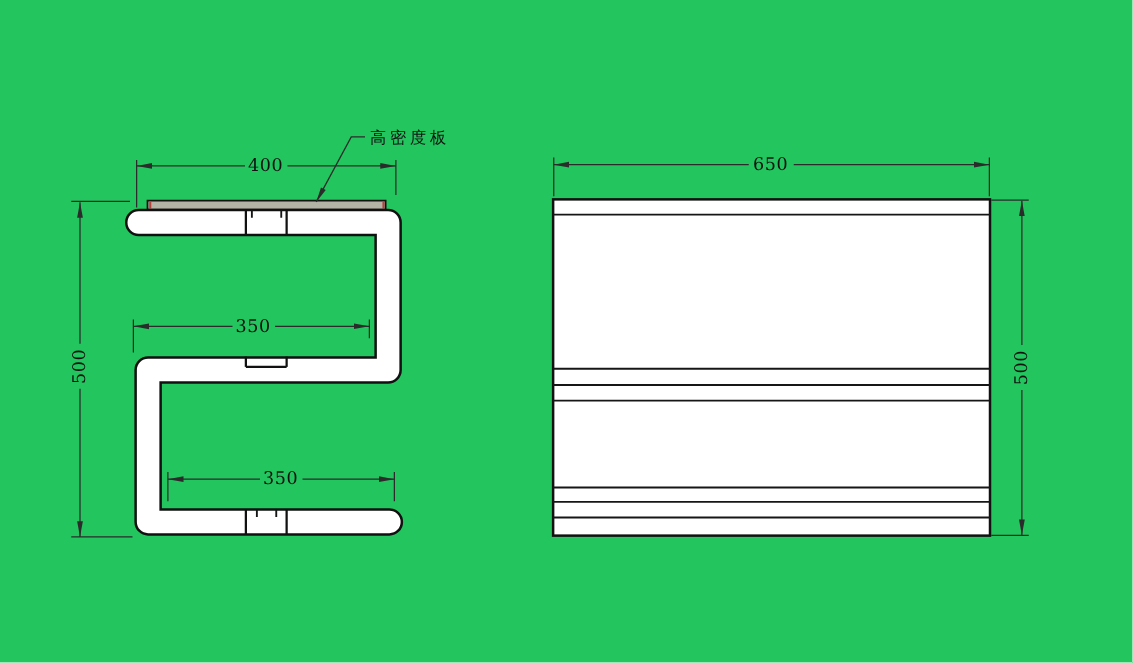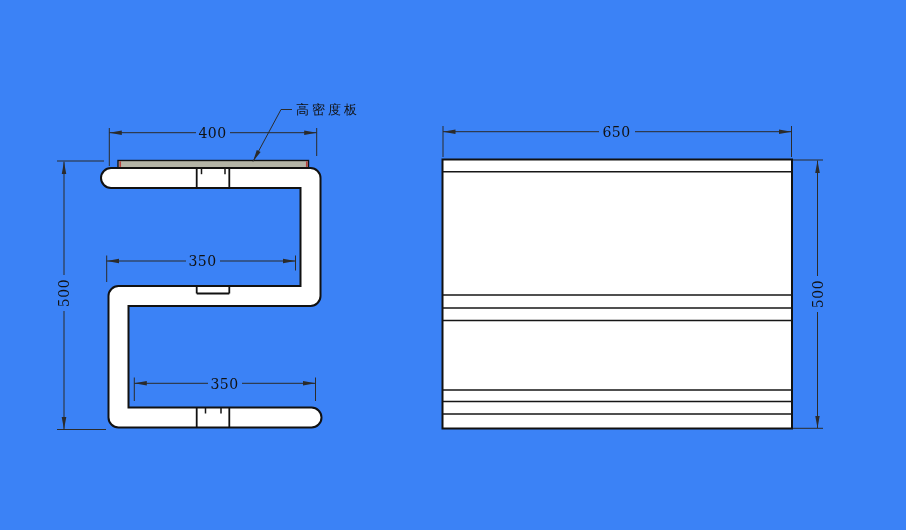--- a/index.html
+++ b/index.html
@@ -1,16 +1,16 @@
 <!DOCTYPE html>
 <html><head>
 <meta charset="utf-8">
 <style>
   html,body{margin:0;padding:0;background:#fff;}
-  .canvas{position:relative;width:906px;height:530px;background:#3b82f6;overflow:hidden;
+  .canvas{position:relative;width:906px;height:530px;background:#22c55e;overflow:hidden;
           font-family:"DejaVu Sans",sans-serif;}
   svg{display:block;}
   .tube-outer{stroke:#111111;stroke-width:22;fill:none;stroke-linecap:round;stroke-linejoin:round;}
   .tube-inner{stroke:#ffffff;stroke-width:18;fill:none;stroke-linecap:round;stroke-linejoin:round;}
   .edge{stroke:#111111;stroke-width:1.8;fill:none;}
   .edge-thin{stroke:#161616;stroke-width:1.5;fill:none;}
   .dim{stroke:#2b2b2b;stroke-width:1;fill:none;}
   .redmark{stroke:#b5413d;stroke-width:1.7;fill:none;}
   .dimtext{font-family:"DejaVu Serif",serif;font-size:14px;fill:#111111;letter-spacing:0.5px;
            text-anchor:middle;dominant-baseline:central;}

